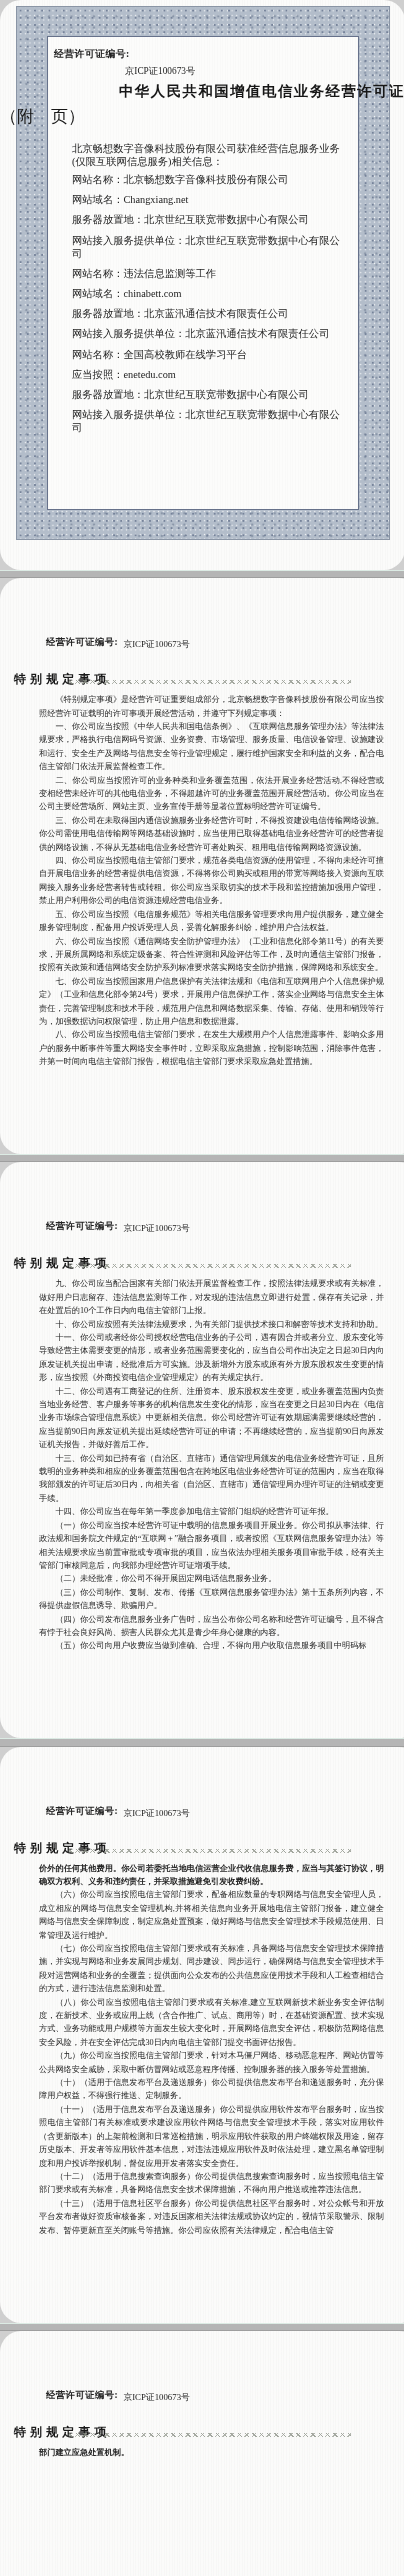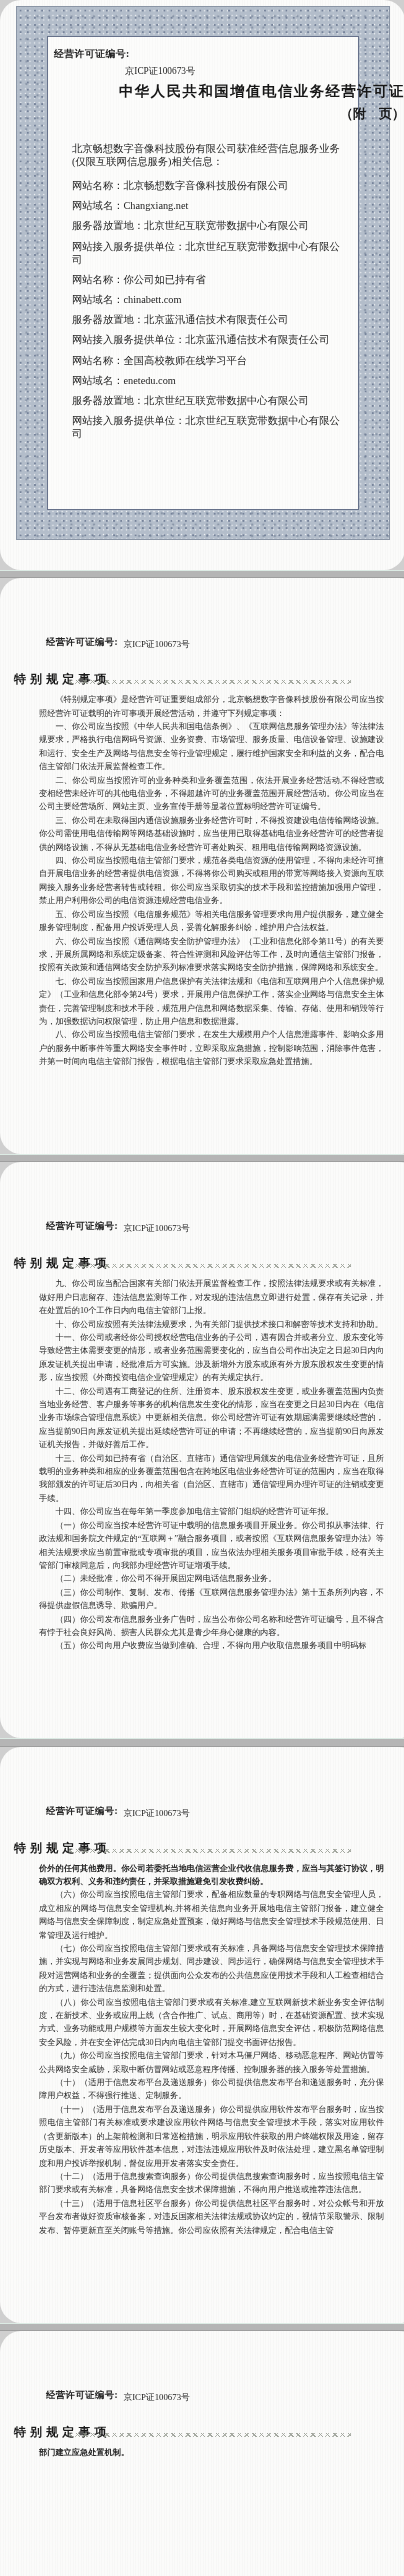--- a/index.html
+++ b/index.html
@@ -55,28 +55,28 @@
     position:absolute; left:125px; top:65px;
     font-size:9.3px; color:#222;
   }
   .p1-title{
     position:absolute; top:82px; left:0; width:100%;
     margin:0; text-align:right;
     font-size:14.4px; font-weight:bold; letter-spacing:1.5px; color:#171717;
   }
   .p1-subtitle{
     position:absolute; top:105px; left:0; width:100%;
-    text-align:right; font-size:13px; font-weight:bold; color:#171717;
+    text-align:left; font-size:17px; font-weight:normal; color:#171717;
   }
   .p1-intro{
     position:absolute; top:142px; left:72px; width:272px;
     margin:0; font-size:10.3px; line-height:13.4px; color:#222;
   }
   .p1-entries{
-    position:absolute; top:179px; left:72px; width:272px;
+    position:absolute; top:173px; left:72px; width:272px;
   }
   .p1-entry{
     font-size:10.3px; line-height:13px; margin-bottom:7.2px; color:#222;
   }
   
   .page.reg{height:576px;padding-left:15px;}
   .page.reg.last{height:550px;}
   .reg-header{position:absolute; top:58px; left:46px; white-space:nowrap;}
   .reg-label{font-size:9.3px; font-weight:bold; letter-spacing:0.5px; color:#222;}
   .reg-no{font-size:8.8px; position:relative; top:2.1px; margin-left:5.2px; color:#222;}
@@ -114,26 +114,26 @@
     <div class="p1-license-label">经营许可证编号:</div>
     <div class="p1-license-no">京ICP证100673号</div>
     <h1 class="p1-title">中华人民共和国增值电信业务经营许可证</h1>
     <div class="p1-subtitle">（附　页）</div>
     <p class="p1-intro">北京畅想数字音像科技股份有限公司获准经营信息服务业务(仅限互联网信息服务)相关信息：</p>
     <div class="p1-entries">
         <div class="p1-entry">网站名称：北京畅想数字音像科技股份有限公司</div>
         <div class="p1-entry">网站域名：Changxiang.net</div>
         <div class="p1-entry">服务器放置地：北京世纪互联宽带数据中心有限公司</div>
         <div class="p1-entry">网站接入服务提供单位：北京世纪互联宽带数据中心有限公司</div>
-        <div class="p1-entry">网站名称：你公司如已持有省</div>
+        <div class="p1-entry">网站名称：违法信息监测等工作</div>
         <div class="p1-entry">网站域名：chinabett.com</div>
         <div class="p1-entry">服务器放置地：北京蓝汛通信技术有限责任公司</div>
         <div class="p1-entry">网站接入服务提供单位：北京蓝汛通信技术有限责任公司</div>
         <div class="p1-entry">网站名称：全国高校教师在线学习平台</div>
-        <div class="p1-entry">网站域名：enetedu.com</div>
+        <div class="p1-entry">应当按照：enetedu.com</div>
         <div class="p1-entry">服务器放置地：北京世纪互联宽带数据中心有限公司</div>
         <div class="p1-entry">网站接入服务提供单位：北京世纪互联宽带数据中心有限公司</div>
       </div>
   </section>
 <div class="page-sep"></div>
     <section class="page reg">
     <div class="reg-header">
       <span class="reg-label">经营许可证编号:</span><span class="reg-no">京ICP证100673号</span>
     </div>
     <h2 class="reg-title">特别规定事项</h2>

